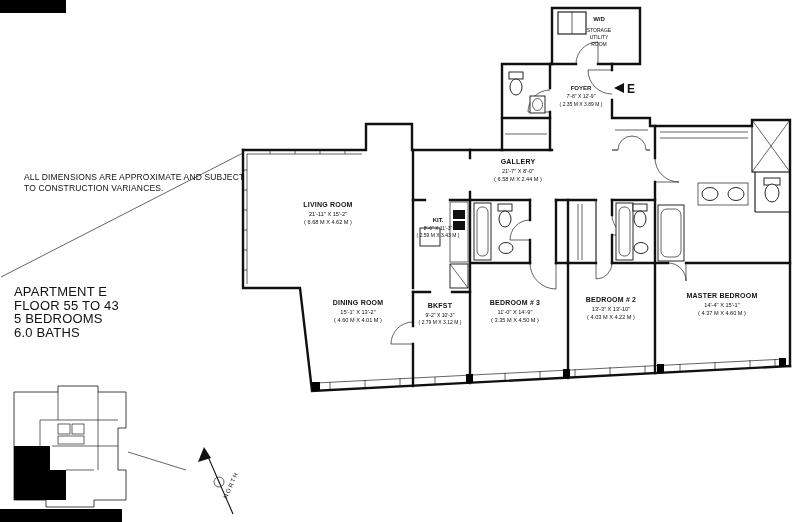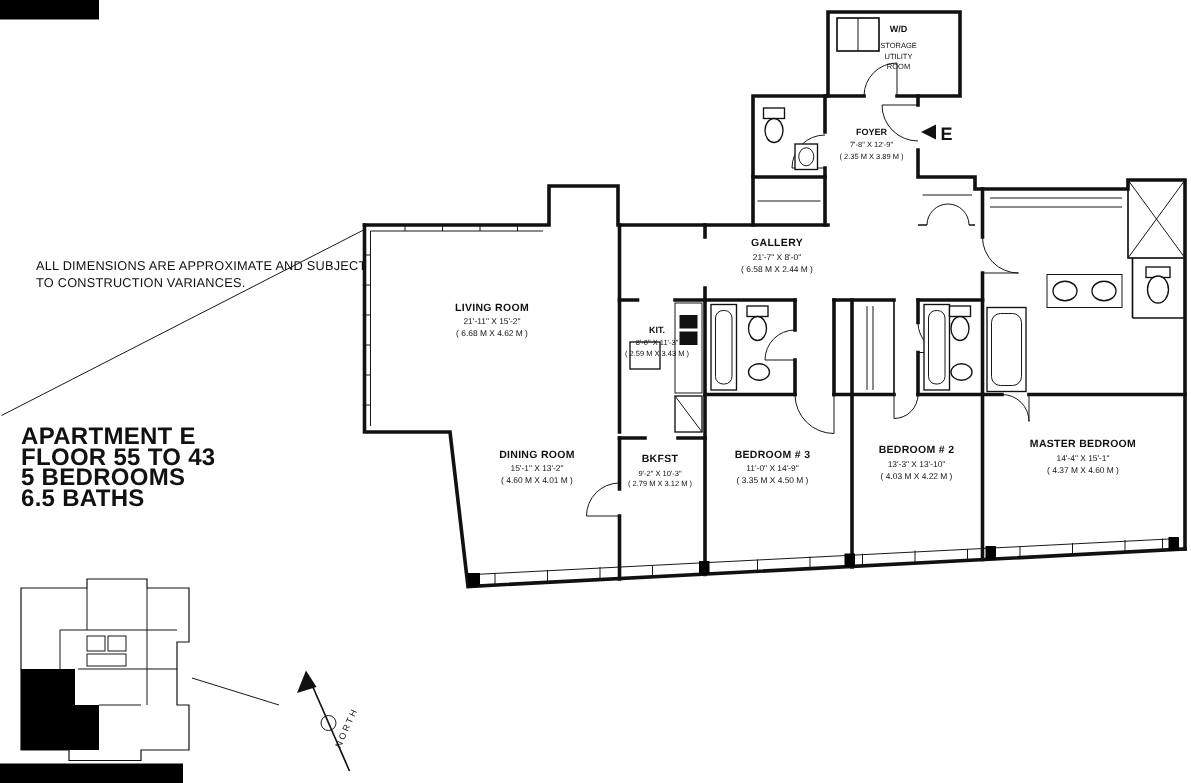--- a/index.html
+++ b/index.html
@@ -7,21 +7,21 @@
     position:relative;width:794px;height:522px;background:#ffffff;
     overflow:hidden;font-family:"Liberation Sans",sans-serif;color:#111;
   }
   .disclaimer{
     position:absolute;left:24px;top:172px;width:232px;
     font-size:8.5px;line-height:1.32;letter-spacing:.15px;
   }
   .disclaimer p{margin:0 0 11px 0;}
   .apt{
     position:absolute;left:14px;top:286px;
-    font-size:16px;font-weight:700;line-height:12.5px;letter-spacing:.2px;
+    font-size:13px;font-weight:400;line-height:12.5px;letter-spacing:.2px;
   }
   .apt div{margin:0 0 1px 0;}
   svg{position:absolute;left:0;top:0;}
   svg text{fill:#111;}
   .rn {font-size:7px;font-weight:700;text-anchor:middle;letter-spacing:.2px;}
   .rns{font-size:6px;font-weight:700;text-anchor:middle;}
   .rd {font-size:5.6px;text-anchor:middle;}
   .rdt{font-size:5px;text-anchor:middle;}
   .eletter{font-size:12px;font-weight:700;}
   .north-t{font-size:6px;letter-spacing:1.5px;}
@@ -39,21 +39,21 @@
 <div class="page">
 
   <div class="disclaimer">
     <p>ALL DIMENSIONS ARE APPROXIMATE AND SUBJECT TO CONSTRUCTION VARIANCES.</p>
   </div>
 
   <div class="apt">
     <div>APARTMENT E</div>
     <div>FLOOR 55 TO 43</div>
     <div>5 BEDROOMS</div>
-    <div>6.5 BATHS</div>
+    <div>6.0 BATHS</div>
   </div>
 
   <svg width="794" height="522" viewBox="0 0 794 522">
 
     <rect class="bar" x="0" y="0" width="66" height="13"></rect>
     <rect class="bar" x="0" y="509" width="122" height="13"></rect>
 
     <path class="h" d="M243,153 L1,277"></path>
     <path class="h" d="M128,452 L186,470"></path>
 

